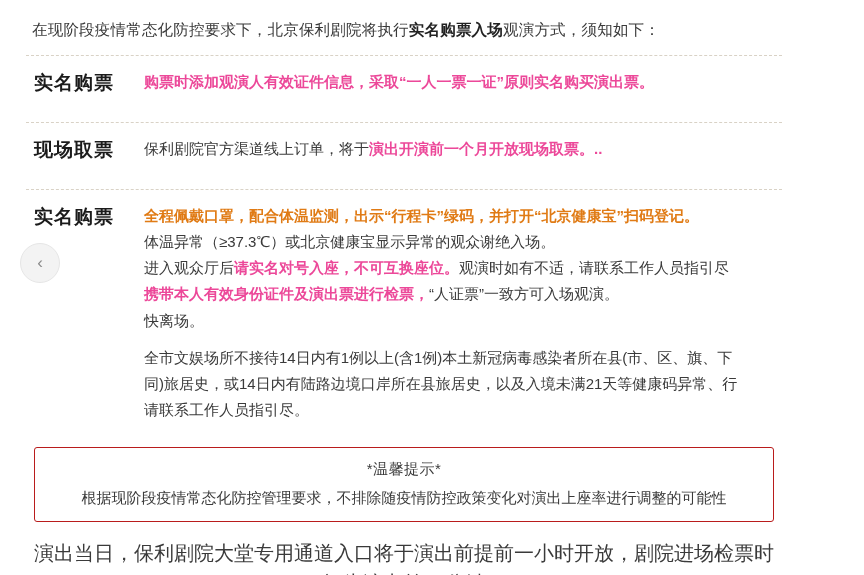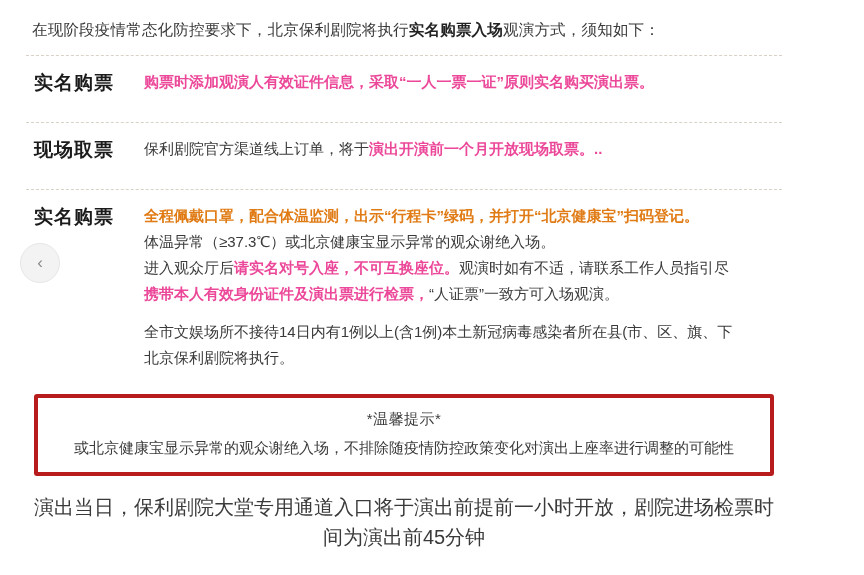--- a/index.html
+++ b/index.html
@@ -77,21 +77,21 @@
     color: #3a3a3a;
   }
   .para-gap {
     margin-top: 14px !important;
   }
   .section-entry .section-body p {
     margin-bottom: 3px;
   }
   .notice {
     margin: 10px 10px 0 10px;
-    border: 4px solid #b91c1c;
+    border: 1px solid #b91c1c;
     border-radius: 3px;
     padding: 12px 14px 12px 14px;
     box-sizing: border-box;
   }
   .notice-title {
     text-align: center;
     font-size: 15px;
     color: #3a3a3a;
     margin-bottom: 8px;
     letter-spacing: 0.5px;
@@ -175,27 +175,29 @@
     <div class="section-title">实名购票</div>
     <div class="section-body">
       <p><span class="hl-strong">全程佩戴口罩，配合体温监测，出示“行程卡”绿码，并打开“北京健康宝”扫码登记。</span></p>
       <p><span class="plain">体温异常（≥37.3℃）或北京健康宝显示异常的观众谢绝入场。</span></p>
       <p>
         <span class="plain">进入观众厅后</span><span class="hl">请实名对号入座，不可互换座位。</span><span class="plain">观演时如有不适，请联系工作人员指引尽</span>
       </p>
       <p>
         <span class="hl">携带本人有效身份证件及演出票进行检票，</span><span class="plain">“人证票”一致方可入场观演。</span>
       </p>
+      <p><span class="plain">快离场。</span></p>
       <p class="para-gap"><span class="plain">全市文娱场所不接待14日内有1例以上(含1例)本土新冠病毒感染者所在县(市、区、旗、下</span></p>
-      <p><span class="plain">北京保利剧院将执行。</span></p>
+      <p><span class="plain">同)旅居史，或14日内有陆路边境口岸所在县旅居史，以及入境未满21天等健康码异常、行</span></p>
+      <p><span class="plain">请联系工作人员指引尽。</span></p>
     </div>
   </div>
 
   <div class="notice">
     <div class="notice-title">*温馨提示*</div>
-    <div class="notice-text">或北京健康宝显示异常的观众谢绝入场，不排除随疫情防控政策变化对演出上座率进行调整的可能性</div>
+    <div class="notice-text">根据现阶段疫情常态化防控管理要求，不排除随疫情防控政策变化对演出上座率进行调整的可能性</div>
   </div>
 
   <div class="footer-line">演出当日，保利剧院大堂专用通道入口将于演出前提前一小时开放，剧院进场检票时间为演出前45分钟</div>
 
   <div class="left-arrow">‹</div>
 
 </div>
 
 </body></html>

